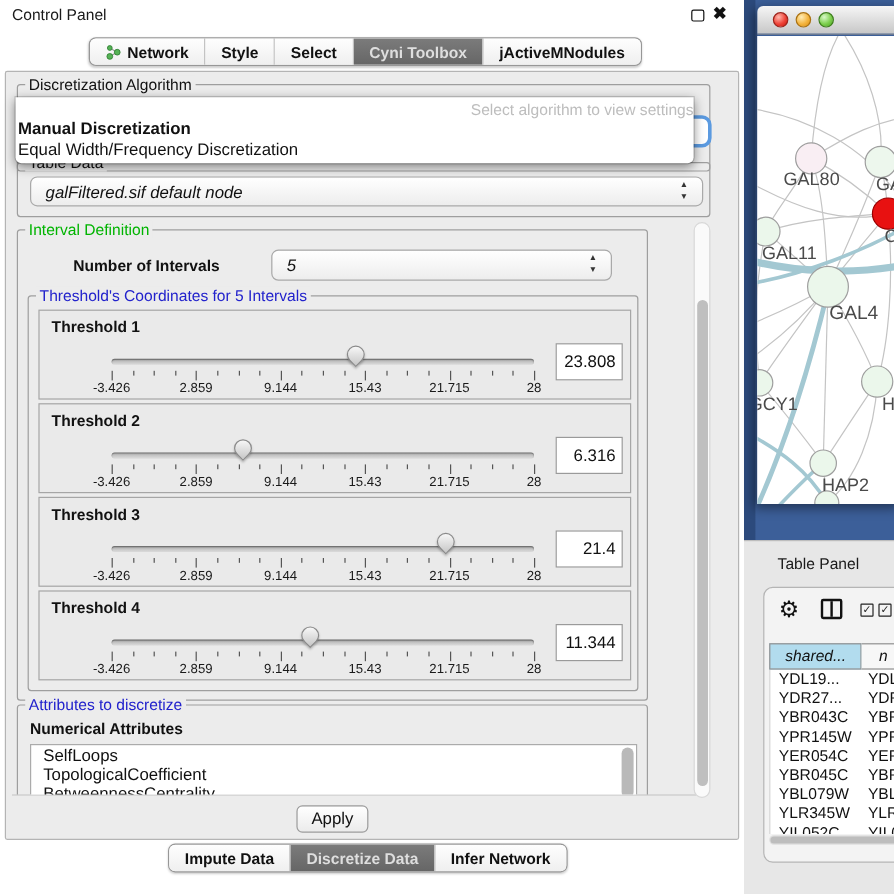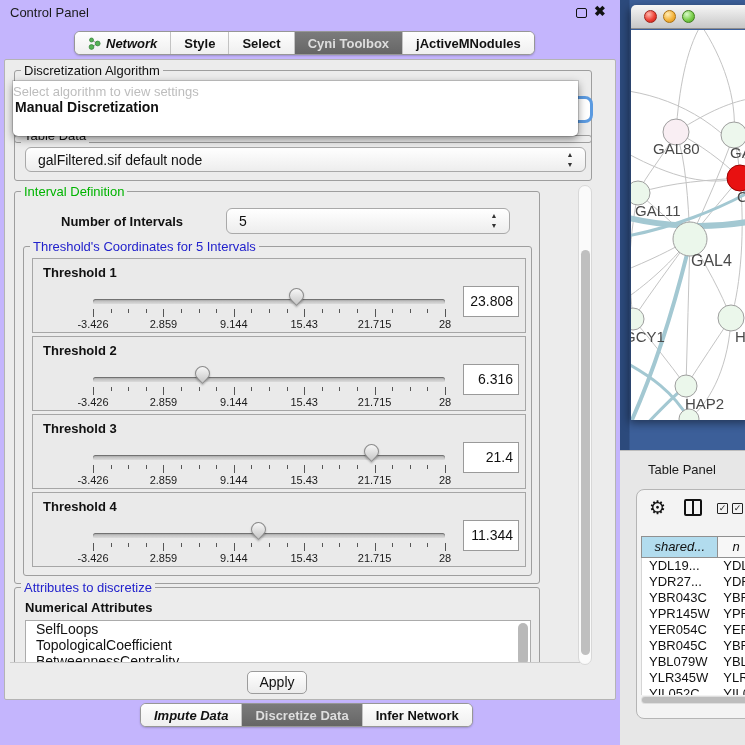--- a/index.html
+++ b/index.html
@@ -1,47 +1,47 @@
 <!DOCTYPE html>
 <html><head>
 <meta charset="utf-8">
 <style>
   * { box-sizing: border-box; margin: 0; padding: 0; }
   body { font-family: "Liberation Sans", sans-serif; background:#e9e9e9; }
-  .root { position:relative; width:745px; height:745px; background:#c4b5fd; overflow:hidden; font-size:13px; color:#111; }
+  .root { position:relative; width:745px; height:745px; background:#ffffff; overflow:hidden; font-size:13px; color:#111; }
 
   
   .left-dock { position:absolute; left:0; top:0; width:620px; height:745px; }
   .cp-titlebar { position:absolute; left:0; top:0; width:620px; height:26px; }
   .cp-title { position:absolute; left:10px; top:5px; font-size:13px; color:#1a1a1a; }
   .float-icon { position:absolute; left:576px; top:8px; width:11px; height:10px; border:1.7px solid #111; border-radius:2px; cursor:pointer; }
   .close-icon { position:absolute; left:594px; top:3px; font-size:14px; font-weight:bold; color:#111; cursor:pointer; }
 
   .seg-bar { position:absolute; display:flex; height:24px; border:1px solid #979797; border-radius:6px; overflow:hidden; background:#fdfdfd; box-shadow:0 1px 2px rgba(0,0,0,.2); }
   .top-tabs { left:74px; top:31px; }
   .bottom-tabs { left:140px; top:703px; }
   .seg { display:flex; align-items:center; gap:5px; padding:0 13px; font-size:13px; font-weight:600; color:#111; background:linear-gradient(#fefefe,#efefef); border-left:1px solid #c3c3c3; cursor:pointer; white-space:nowrap; }
-  .seg:first-child { border-left:none;font-style:italic; }
+  .seg:first-child { border-left:none; }
   .seg-sel { background:linear-gradient(#7b7b7b,#666); color:#dedede; }
 
   .main-panel { position:absolute; left:4px; top:59px; width:612px; height:641px; background:#ececec; border:1px solid #b4b4b4; border-radius:2px; }
 
   .group { position:absolute; border:1px solid #9e9e9e; border-radius:3px; }
   .group-title { position:absolute; top:-8px; left:6px; background:#ececec; padding:0 3px; font-size:13px; color:#111; white-space:nowrap; }
   .gt-green { color:#00b400; }
   .gt-blue { color:#2222cc; }
 
-  .combo { position:absolute; background:linear-gradient(#ffffff,#ededed); border:1px solid #a9a9a9; border-radius:6px; font-size:14px; color:#111; cursor:pointer; }
+  .combo { position:absolute; background:linear-gradient(#ffffff,#ededed); border:1px solid #a9a9a9; border-radius:6px; font-size:14px; color:#111; cursor:pointer;font-style:italic; }
   .combo-text { position:absolute; left:12px; top:0; line-height:24px; }
   .combo-arrows { position:absolute; right:10px; top:2px; width:10px; font-size:7px; line-height:10px; color:#333; text-align:center; }
 
   .focus-combo { position:absolute; background:#fff; border:3px solid #5b9ae0; border-radius:8px; }
 
   .algo-popup { position:absolute; left:8px; top:21px; width:565px; height:55px; background:#fff; border-radius:0 0 5px 5px; box-shadow:0 3px 9px rgba(0,0,0,.45), 0 0 0 1px rgba(0,0,0,.15); z-index:50; }
-  .popup-hint { text-align:left; color:#bdbdbd; font-size:13px; padding-top:3px; }
+  .popup-hint { text-align:right; color:#bdbdbd; font-size:13px; padding-top:3px;padding-left:34px; }
   .popup-opt { font-size:14px; line-height:17px; padding-left:2px; cursor:pointer; }
   .popup-opt.bold { font-weight:bold; }
 
   .viewport { position:absolute; left:5px; top:123px; width:570px; height:480px; overflow:hidden; border-bottom:1px solid #c9c9c9; }
 
   .spin-label { position:absolute; font-weight:bold; font-size:13px; }
 
   .vscroll { position:absolute; left:573px; top:125px; width:14px; height:480px; background:#fafafa; border:1px solid #d8d8d8; border-radius:7px; }
   .vscroll-thumb { position:absolute; left:1.5px; top:64px; width:9px; height:405px; background:#bfbfbf; border-radius:5px; cursor:pointer; }
 
@@ -129,20 +129,21 @@
 
       <div class="group" style="left:9px; top:10px; width:578px; height:73px;">
         <span class="group-title">Discretization Algorithm</span>
         <div class="focus-combo" style="left:10px; top:25px; width:568px; height:27px;"></div>
       </div>
 
       <div class="algo-popup">
         <div class="popup-hint">Select algorithm to view settings</div>
         <div id="popup-options">
             <div class="popup-opt bold">Manual Discretization</div>
+            <div class="popup-opt">Equal Width/Frequency Discretization</div>
           </div>
       </div>
 
       <div class="group" style="left:9px; top:75px; width:578px; height:46px;">
         <span class="group-title">Table Data</span>
         <div class="combo" style="left:10px; top:11px; width:561px; height:25px;">
           <span class="combo-text">galFiltered.sif default node</span>
           <span class="combo-arrows">▲<br>▼</span>
         </div>
       </div>

